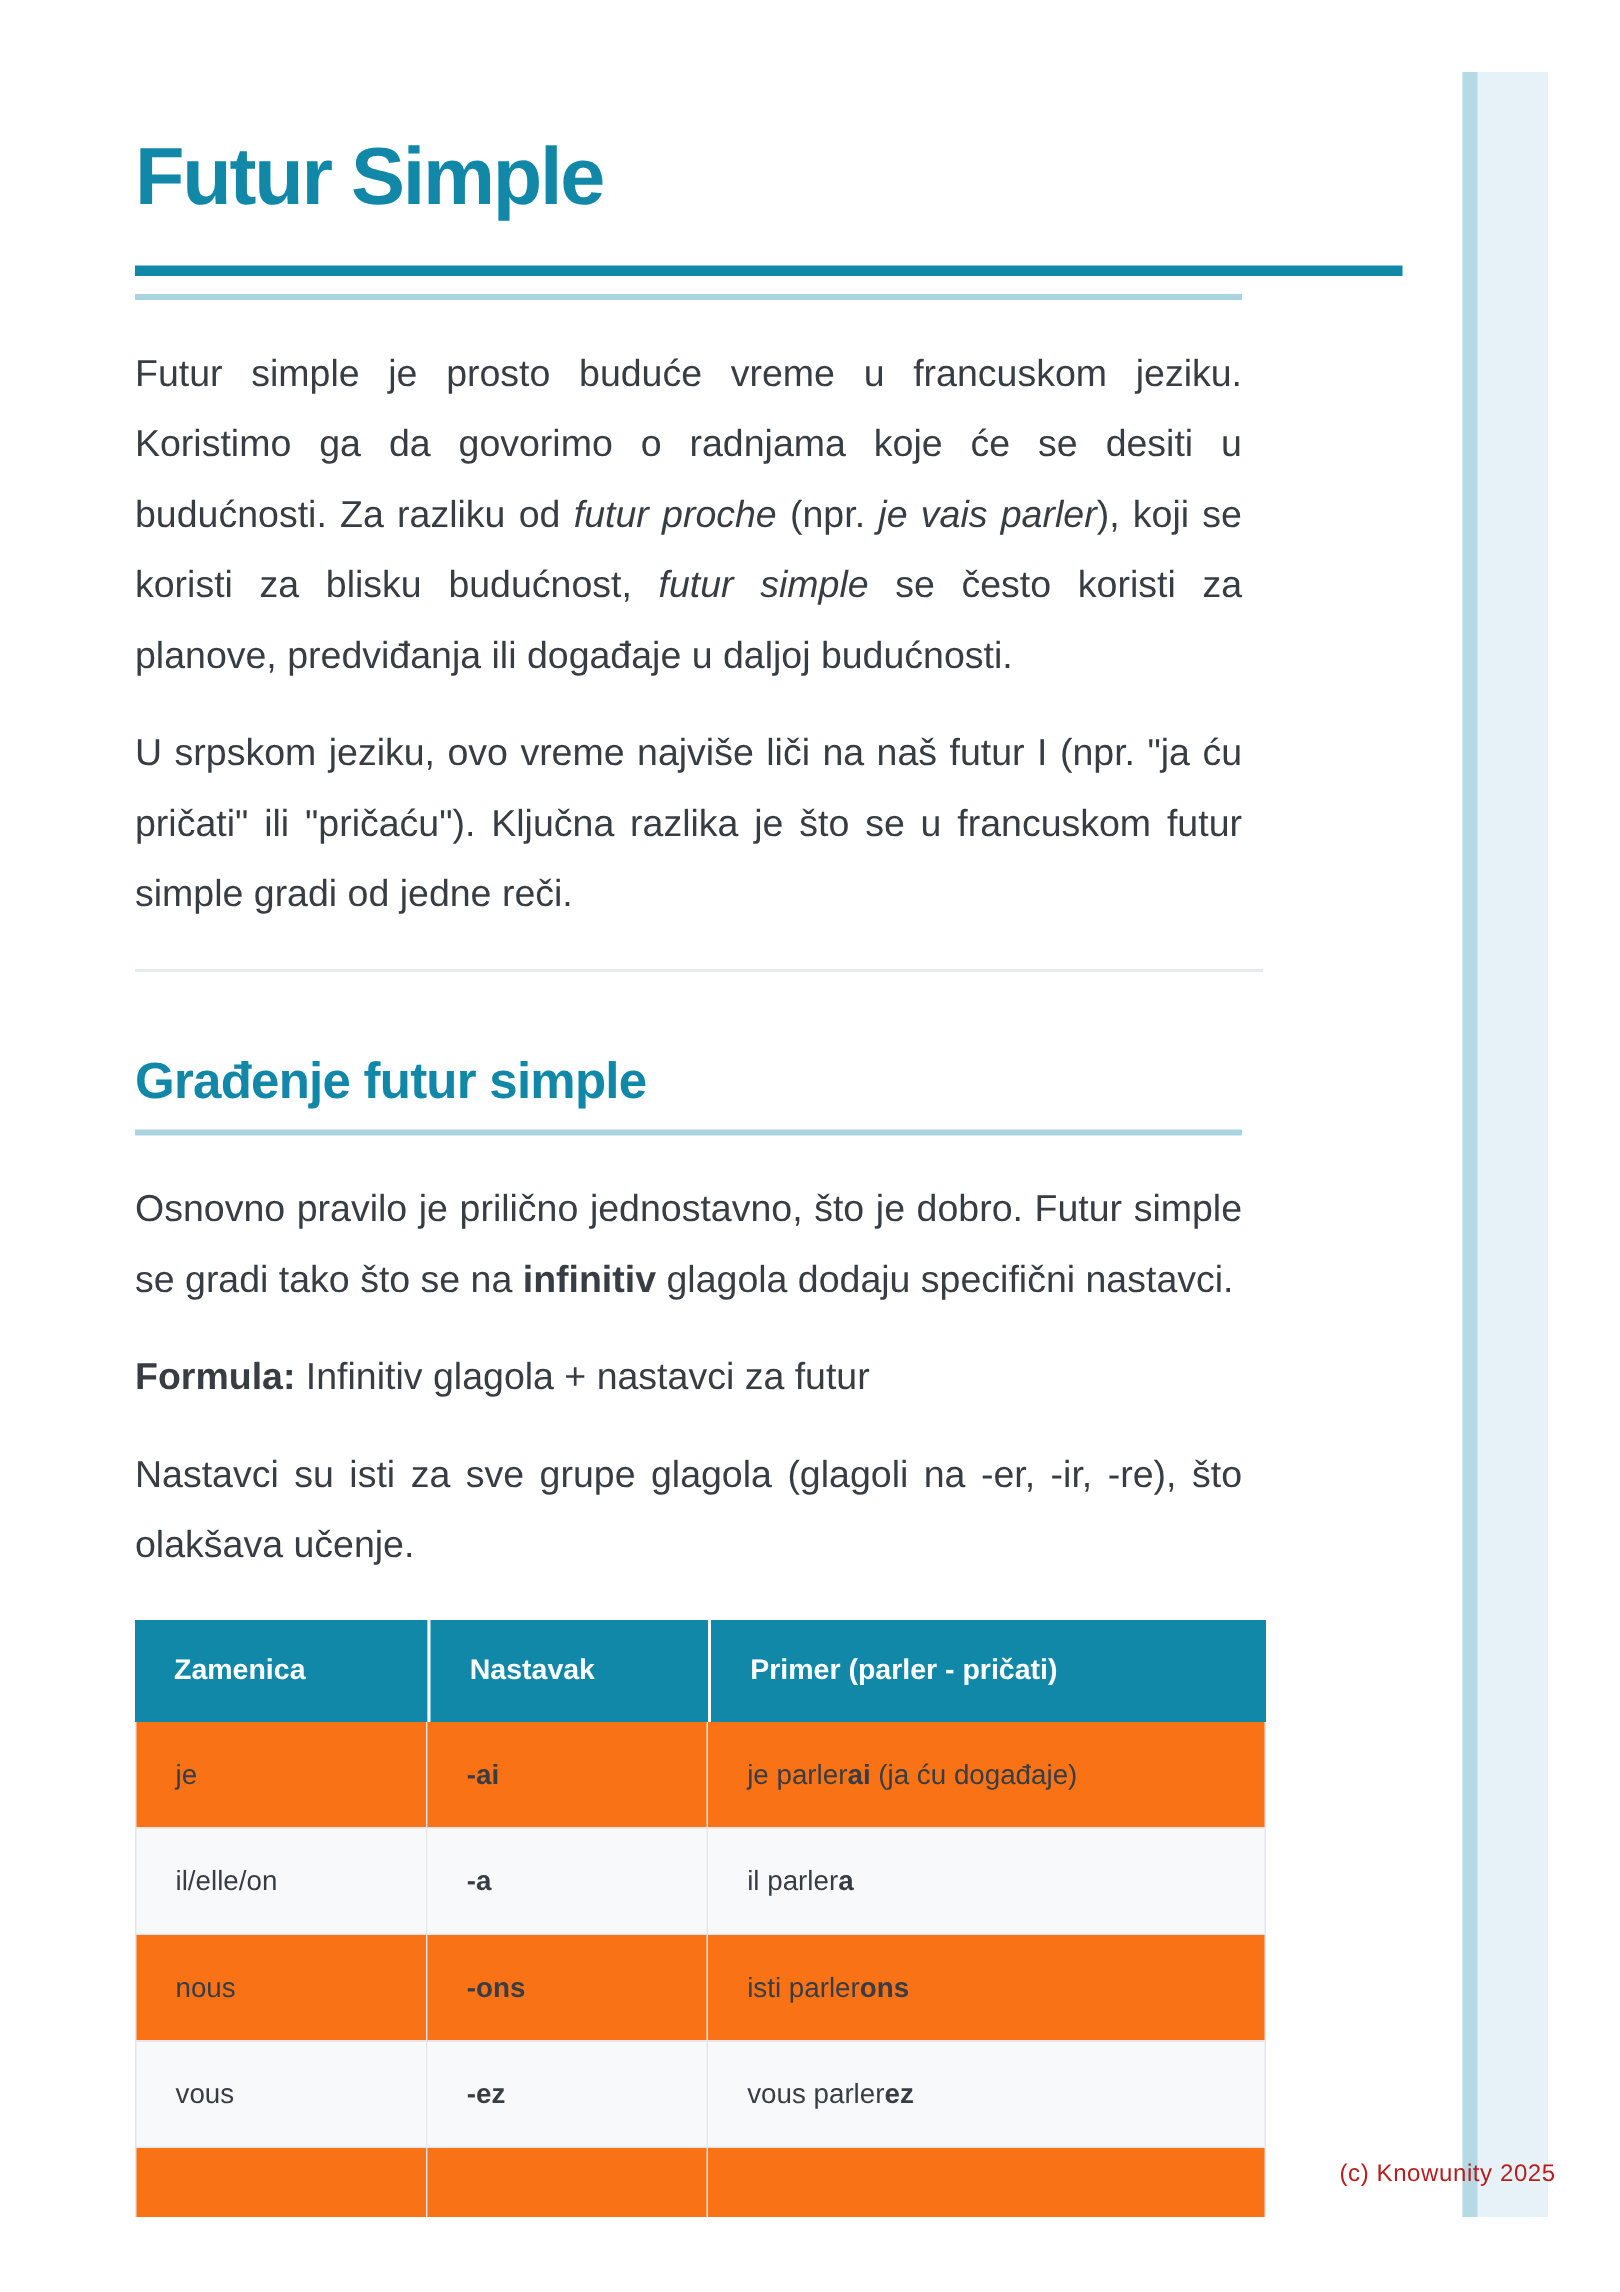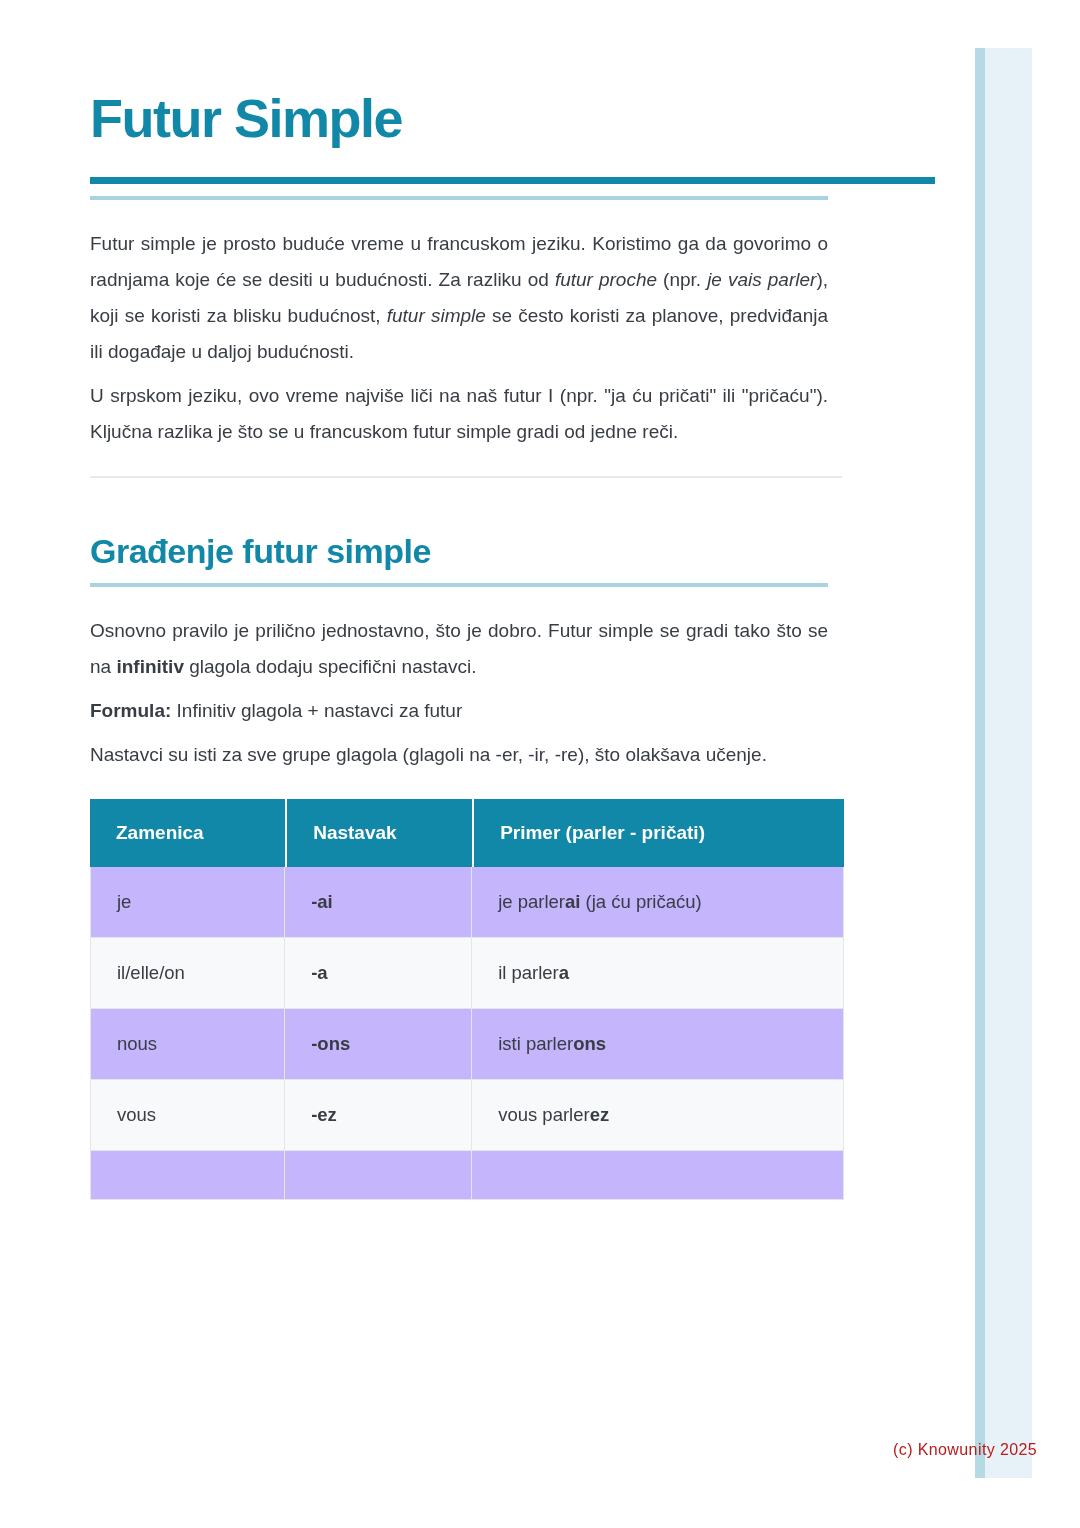--- a/index.html
+++ b/index.html
@@ -52,26 +52,26 @@
     color:var(--teal);
   }
   .heading-underline{
     margin-top:12px;
     width:738px;
     height:4px;
     background:var(--lightblue);
   }
   .para{
     margin:26px 0 0 0;
-    font-size:19px;
-    line-height:36px;
+    font-size:25px;
+    line-height:47px;
     text-align:justify;
     color:var(--bodytext);
   }
-  .para + .para{margin-top:8px;}
+  .para + .para{margin-top:18px;}
   .b{font-weight:700;}
   .i{font-style:italic;}
   .section-divider{
     margin-top:26px;
     width:752px;
     height:2px;
     background:#e8eaec;
   }
   table.conj{
     margin-top:26px;
@@ -86,21 +86,21 @@
     font-weight:700;
     font-size:19px;
     text-align:left;
     padding:23px 14px 23px 26px;
   }
   table.conj thead th + th{
     border-left:2px solid #ffffff;
   }
   table.conj tbody td{
     padding:24px 14px 24px 26px;
-    background:#c4b5fd;
+    background:#f97316;
     border-bottom:1px solid var(--tableborder);
     border-right:1px solid var(--tableborder);
     vertical-align:middle;
   }
   table.conj tbody td:first-child{
     border-left:1px solid var(--tableborder);
   }
   table.conj tbody tr:nth-child(even) td{
     background:var(--stripe);
   }
@@ -158,21 +158,21 @@
         <tr>
           <th>Zamenica</th>
           <th>Nastavak</th>
           <th>Primer (parler - pričati)</th>
         </tr>
       </thead>
       <tbody>
           <tr>
     <td>je</td>
     <td class="b">-ai</td>
-    <td><span>je parler</span><span class="b">ai</span><span> (ja ću pričaću)</span></td>
+    <td><span>je parler</span><span class="b">ai</span><span> (ja ću događaje)</span></td>
   </tr>
           <tr>
     <td>il/elle/on</td>
     <td class="b">-a</td>
     <td><span>il parler</span><span class="b">a</span></td>
   </tr>
           <tr>
     <td>nous</td>
     <td class="b">-ons</td>
     <td><span>isti parler</span><span class="b">ons</span></td>

